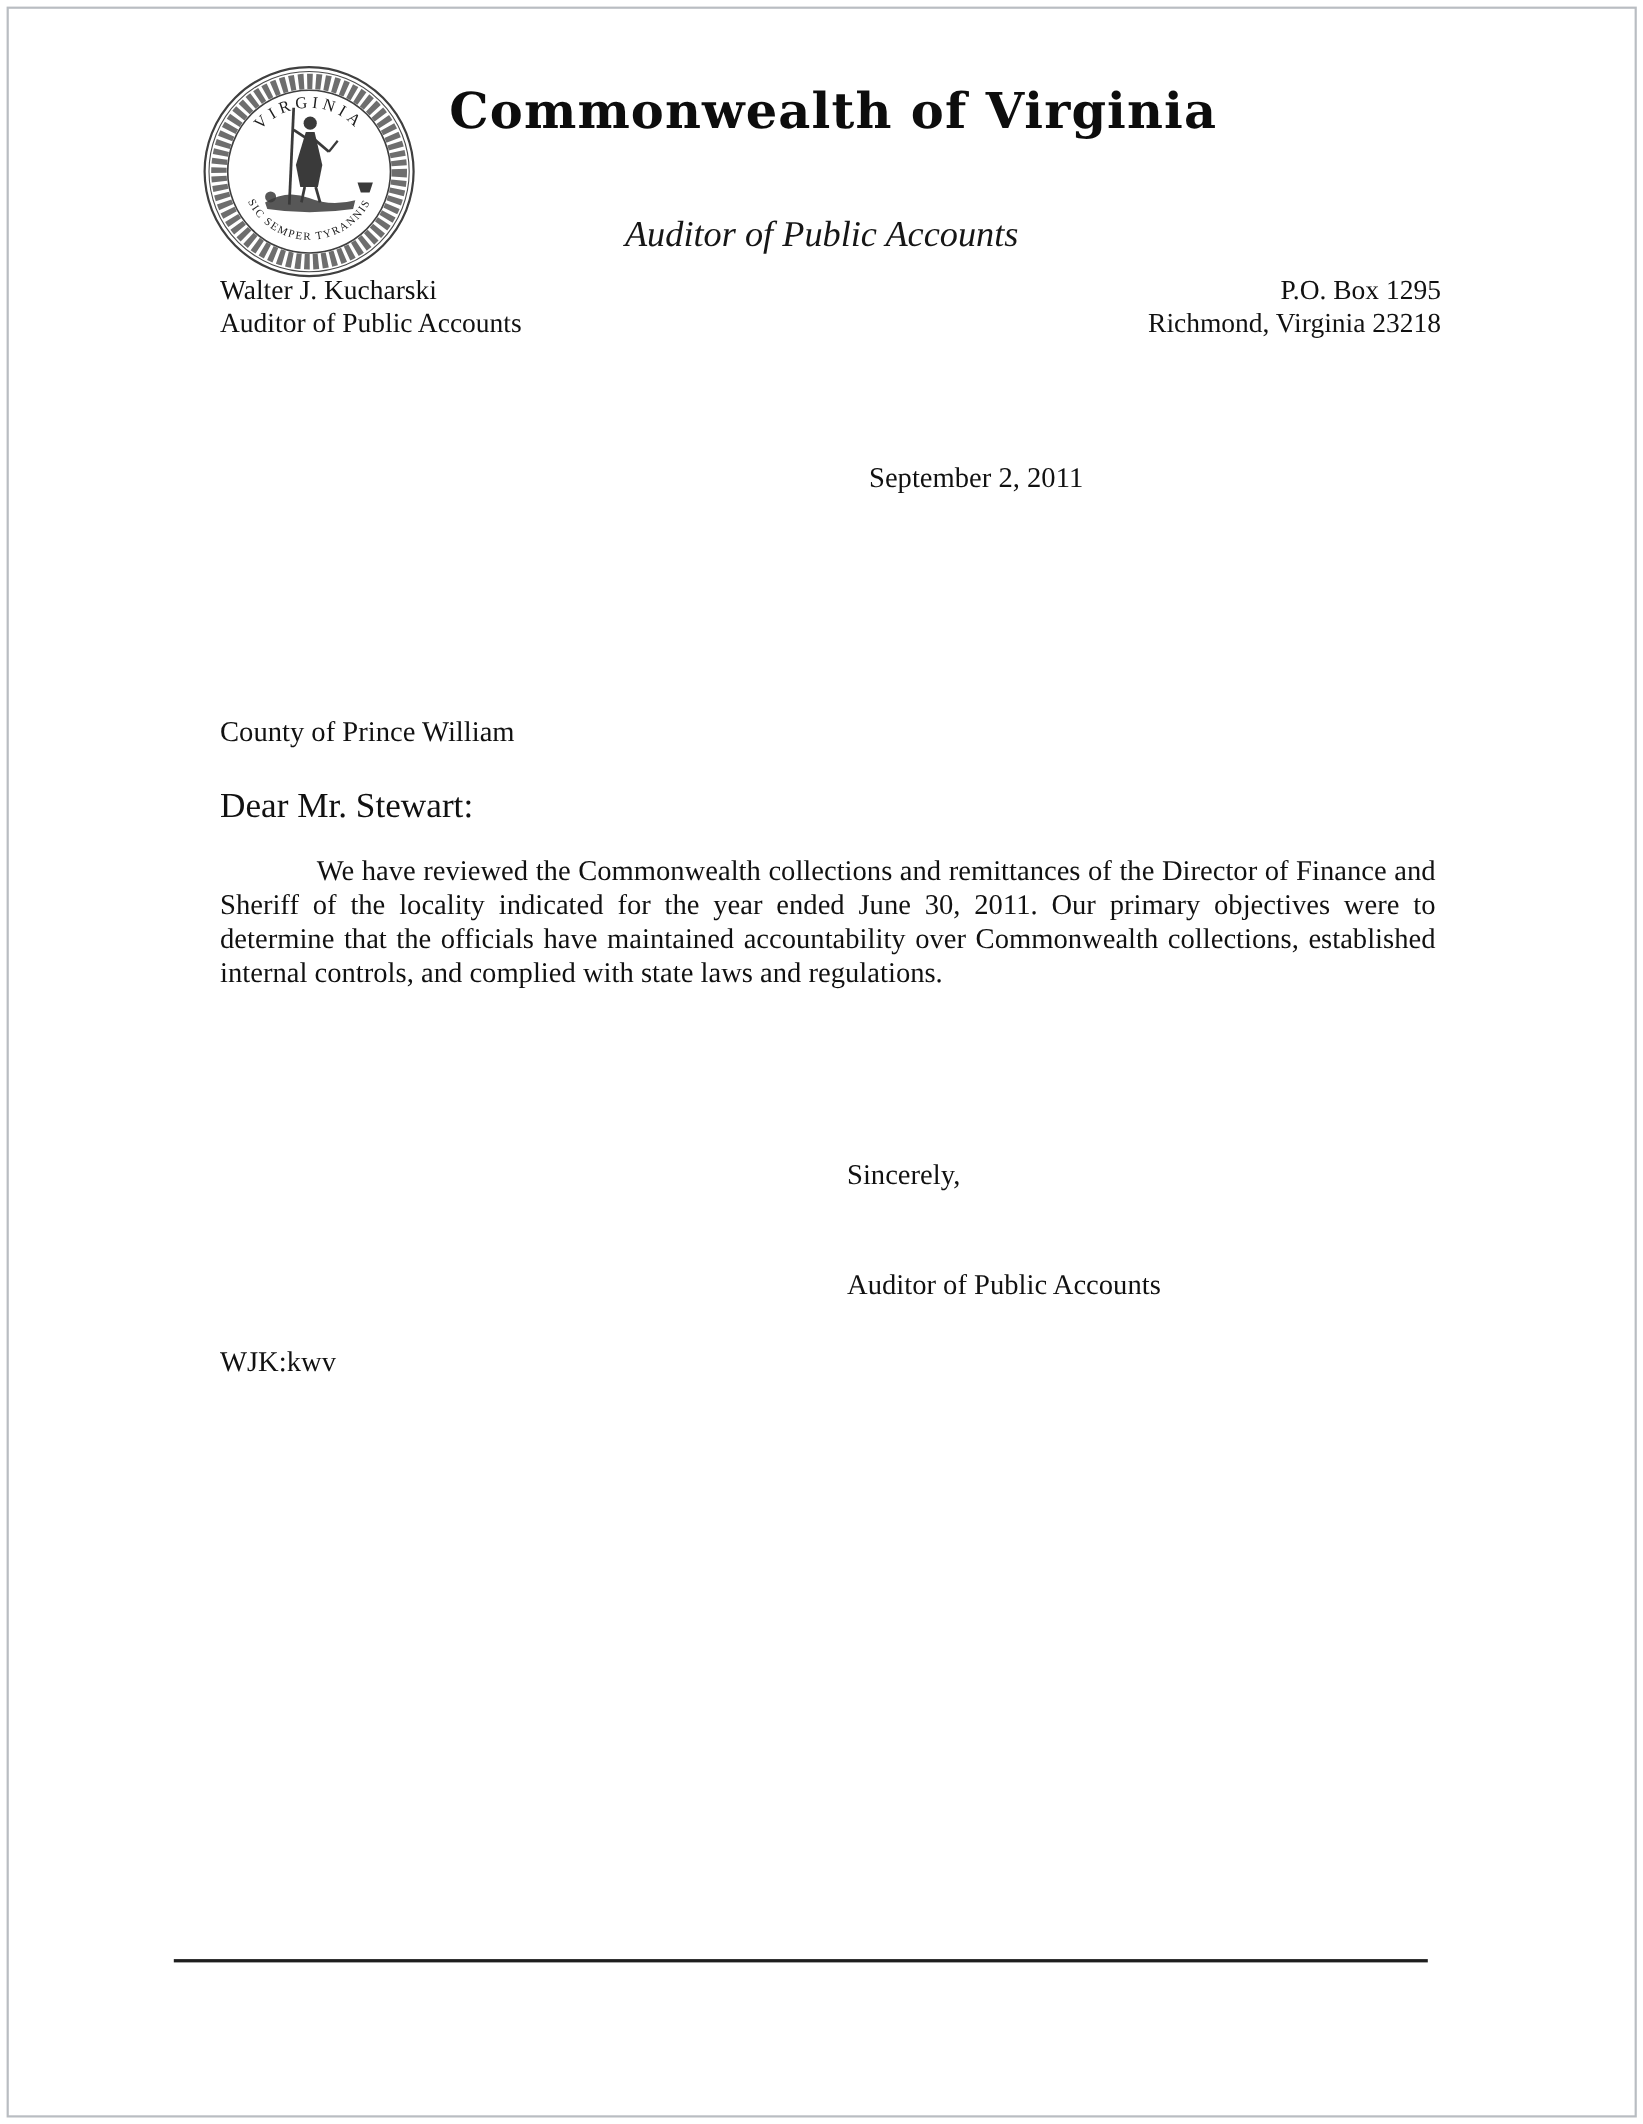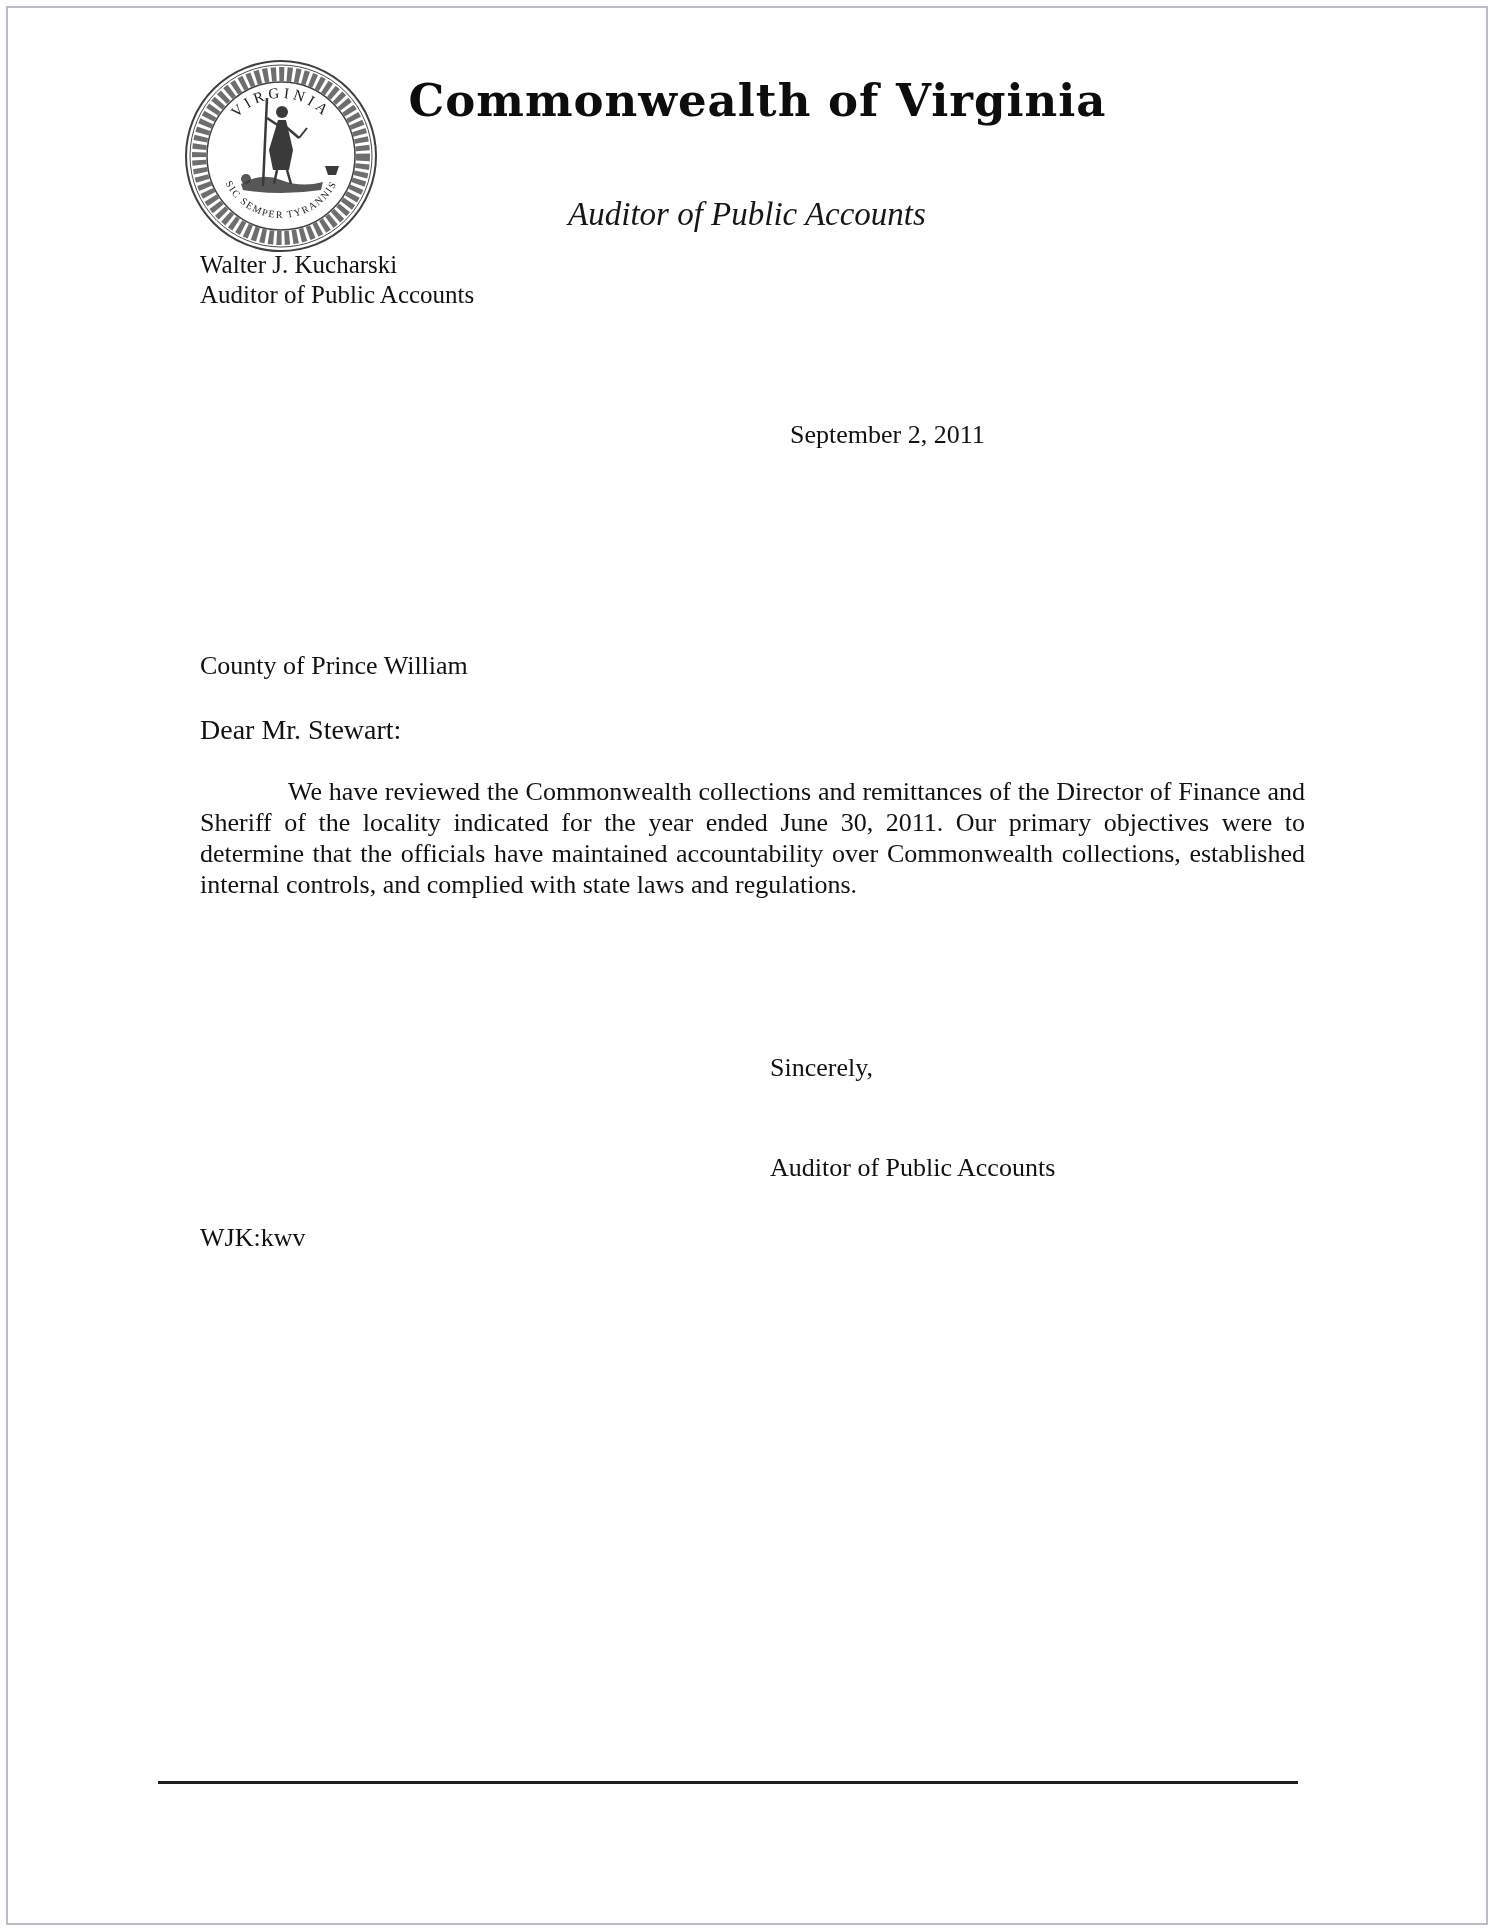--- a/index.html
+++ b/index.html
@@ -25,21 +25,21 @@
   }
   .subtitle{
     position:absolute;left:0;right:0;top:196px;
     text-align:center;font-style:italic;font-size:33px;color:#161616;
   }
   .officer{position:absolute;left:200px;top:250px;font-size:25px;line-height:30px;}
   .addr{position:absolute;right:184px;top:250px;text-align:right;font-size:25px;line-height:30px;}
   .date{position:absolute;left:790px;top:420px;font-size:26px;}
   .recipient{position:absolute;left:200px;top:499px;font-size:26px;line-height:31px;}
   .locality{position:absolute;left:200px;top:651px;font-size:26px;}
-  .salutation{position:absolute;left:200px;top:714px;font-size:28px;}
+  .salutation{position:absolute;left:200px;top:714px;font-size:32px;}
   .body-para{
     position:absolute;left:200px;width:1105px;
     font-size:26px;line-height:31px;
     text-align:justify;text-indent:88px;margin:0;
   }
   .para1{top:776px;}
   .para2{top:923px;}
   .closing{position:absolute;left:770px;top:1053px;font-size:26px;}
   .sig-title{position:absolute;left:770px;top:1153px;font-size:26px;}
   .reference{position:absolute;left:200px;top:1223px;font-size:26px;}
@@ -102,20 +102,24 @@
   </div>
 
   <div class="title">Commonwealth of Virginia</div>
   <div class="subtitle">Auditor of Public Accounts</div>
 
   <div class="officer">
     <div>Walter J. Kucharski</div>
     <div>Auditor of Public Accounts</div>
   </div>
 
+  <div class="addr">
+    <div>P.O. Box 1295</div>
+    <div>Richmond, Virginia 23218</div>
+  </div>
 
   <div class="date">September 2, 2011</div>
 
 
   <div class="locality">County of Prince William</div>
   <div class="salutation">Dear Mr. Stewart:</div>
 
   <p class="body-para para1">We have reviewed the Commonwealth collections and remittances of the Director of Finance and Sheriff of the locality indicated for the year ended June 30, 2011.  Our primary objectives were to determine that the officials have maintained accountability over Commonwealth collections, established internal controls, and complied with state laws and regulations.</p>
 
   <div class="closing">Sincerely,</div>

